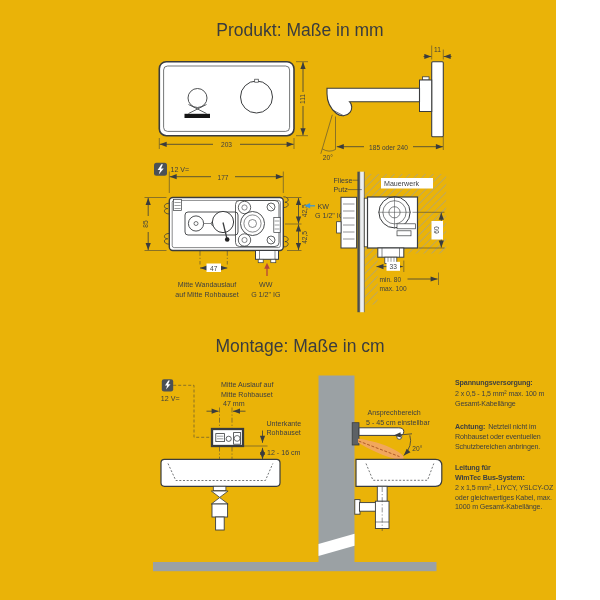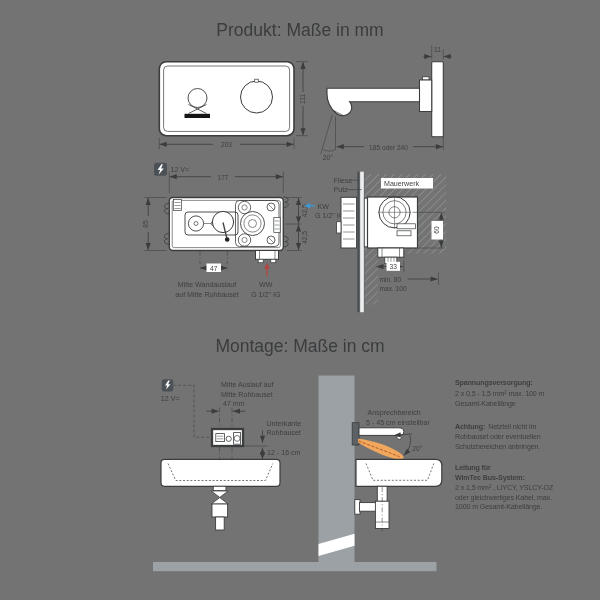--- a/index.html
+++ b/index.html
@@ -1,16 +1,16 @@
 <!DOCTYPE html>
 <html><head>
 <meta charset="utf-8">
 <style>
   html,body{margin:0;padding:0;background:#fff;}
-  #stage{position:relative;width:600px;height:600px;background:#737373;overflow:hidden;}
+  #stage{position:relative;width:556px;height:600px;background:#eab308;overflow:hidden;}
   svg text{font-family:"Liberation Sans",sans-serif;fill:#3d3f41;}
   .h{font-size:17.5px;fill:#3a3c3e;}
   .t{font-size:7.1px;}
   .s{font-size:6.6px;}
   .n{font-size:7.1px;letter-spacing:-0.12px;}
   .b{font-weight:bold;}
   .ln{stroke:#3a3c3e;fill:none;}
   .fw{fill:#fff;}
   .dim{stroke:#3a3c3e;stroke-width:.8;fill:none;}
   .ext{stroke:#3a3c3e;stroke-width:.55;fill:none;}

